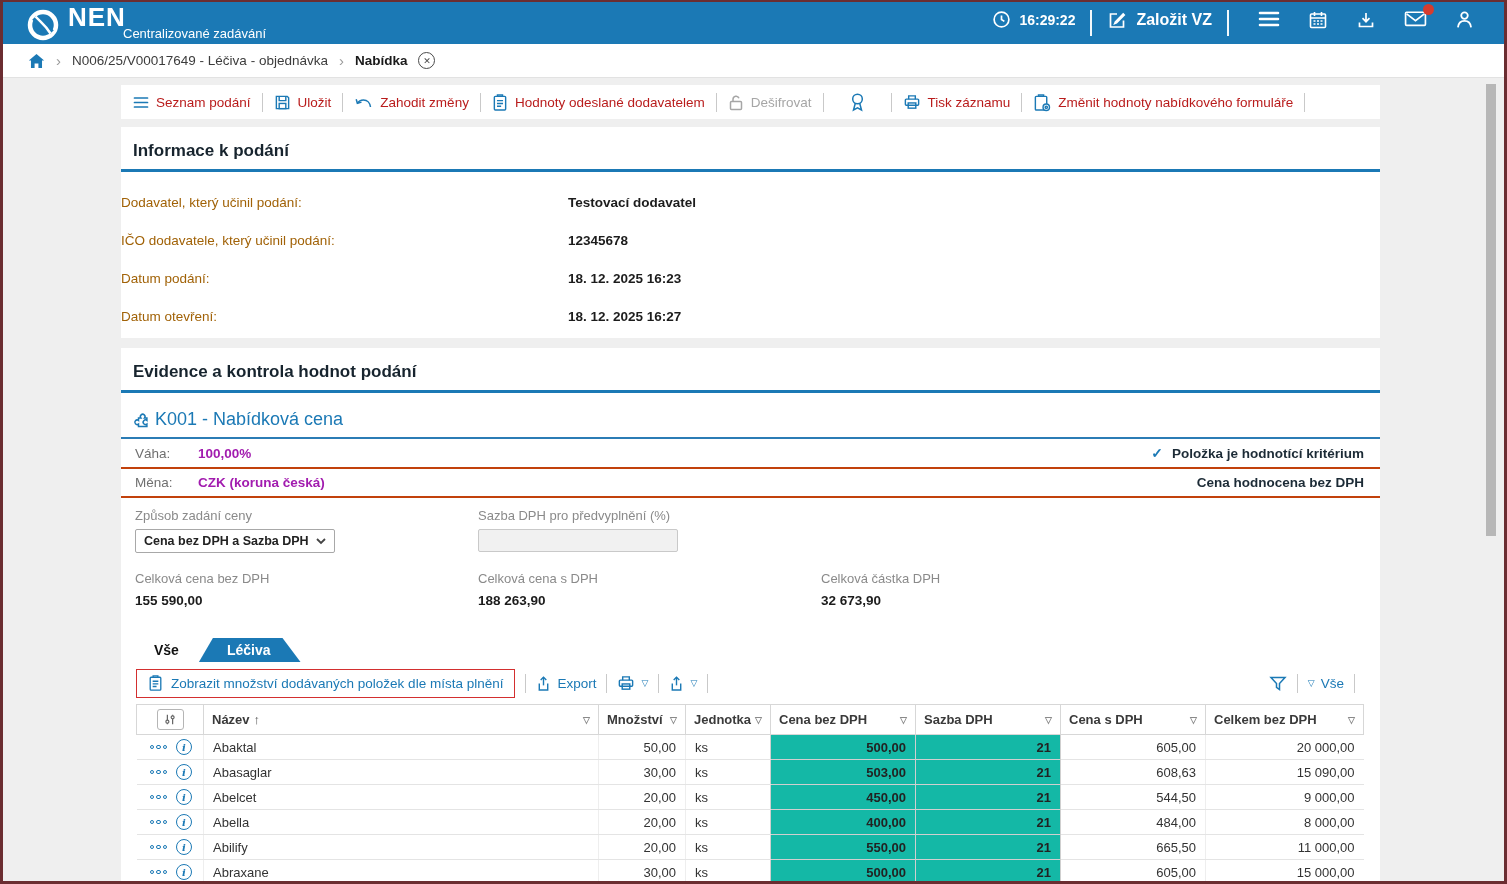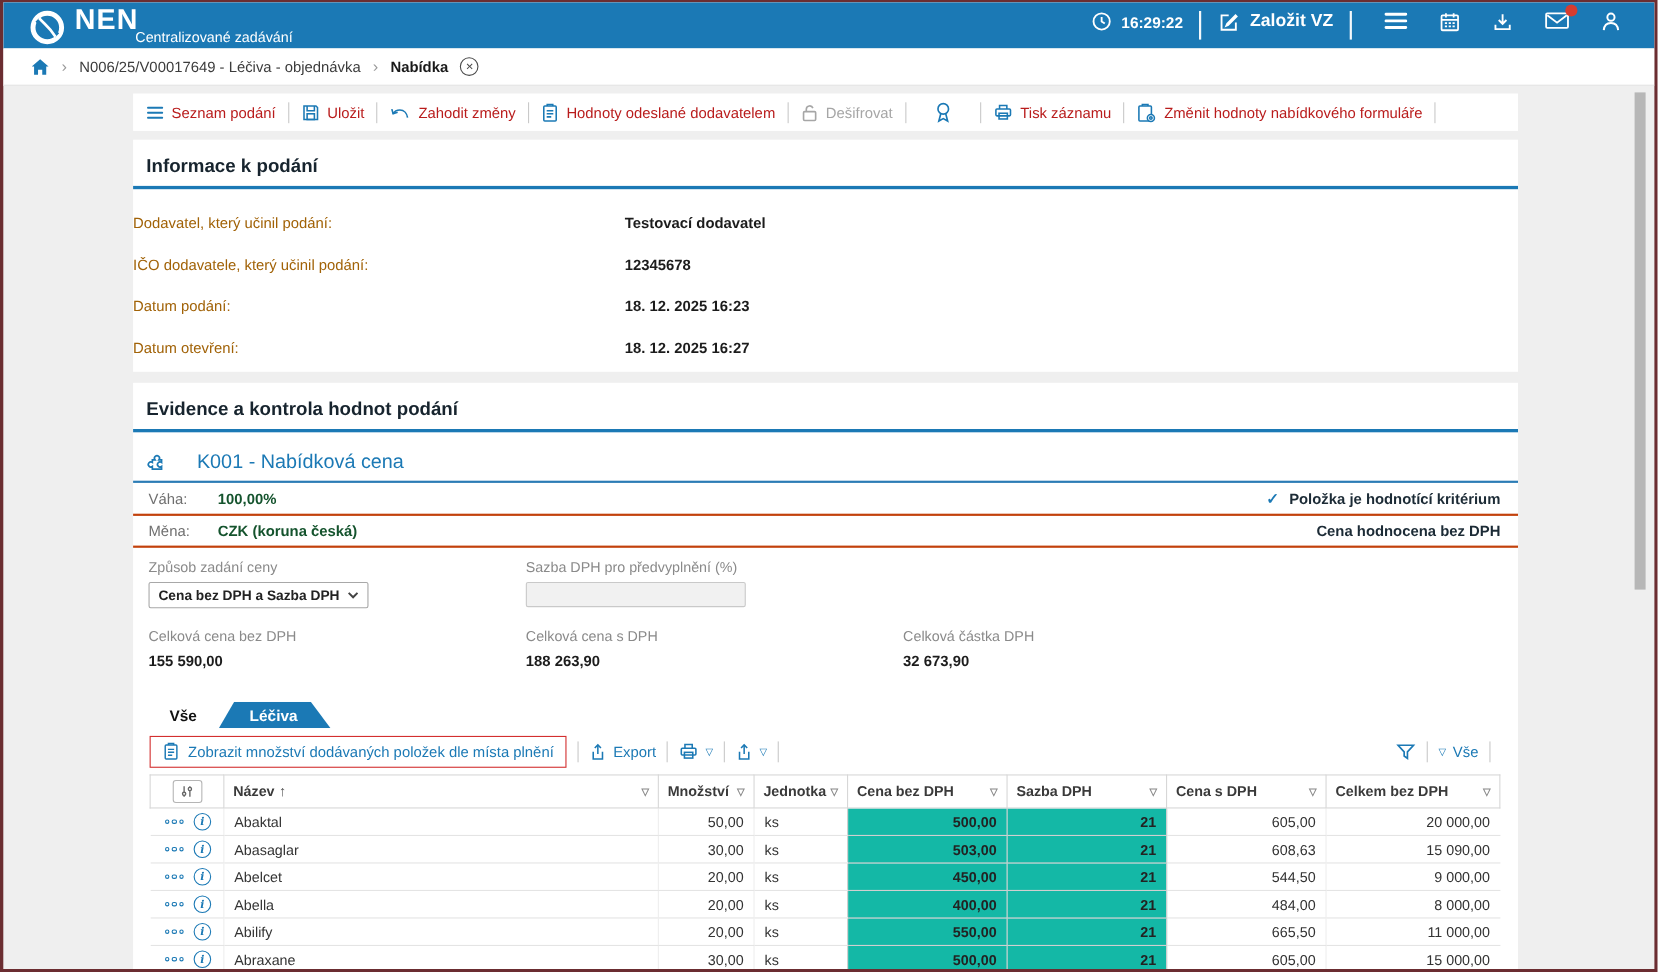--- a/index.html
+++ b/index.html
@@ -44,28 +44,28 @@
 
   
   .section-title { font-size:17px; font-weight:bold; color:#17242e; padding:14px 12px 8px 12px; }
   .section-rule { height:3px; background:#1b79b5; }
   .info-card { margin-bottom:10px; padding-bottom:14px; }
   .info-row { display:flex; margin-top:23px; font-size:13.5px; }
   .info-label { width:447px; text-align:left; color:#a16207; padding-right:10px; }
   .info-value { font-weight:bold; color:#1c1c1c; }
 
   
-  .crit-header { display:flex; align-items:center; gap:26px; padding:16px 12px 7px 12px;
+  .crit-header { display:flex; align-items:center; gap:2px; padding:16px 12px 7px 12px;
                  color:#1b79b5; font-size:18px; }
   .crit-rule { height:2px; background:#2b7cb5; }
   .crit-row { display:flex; align-items:center; justify-content:space-between;
               padding:6px 16px 6px 14px; border-bottom:2px solid #c2410c; font-size:13.5px; min-height:28px; }
   .crit-left { display:flex; align-items:center; }
   .crit-label { color:#6f6f6f; width:63px; }
-  .crit-value { font-weight:bold; color:#14532d; }
+  .crit-value { font-weight:bold; color:#a21caf; }
   .crit-flag { font-weight:bold; color:#1c2b36; display:flex; align-items:center; gap:9px; }
   .check { color:#1b79b5; font-weight:bold; font-size:14px; }
 
   .form-row { display:flex; padding:10px 2px 0 14px; }
   .field { width:343px; }
   .field-label { color:#8a8a8a; font-size:13px; margin-bottom:6px; }
   .select-box { width:200px; height:24px; border:1px solid #a8a8a8; border-radius:2px; background:#fff;
                 display:flex; align-items:center; justify-content:space-between; padding:0 8px;
                 font-size:12.5px; font-weight:bold; color:#222; cursor:pointer; }
   .text-input { width:200px; height:23px; background:#f1f1f1; border:1px solid #c9c9c9; border-radius:2px; padding:0 6px; font-size:13px; }

